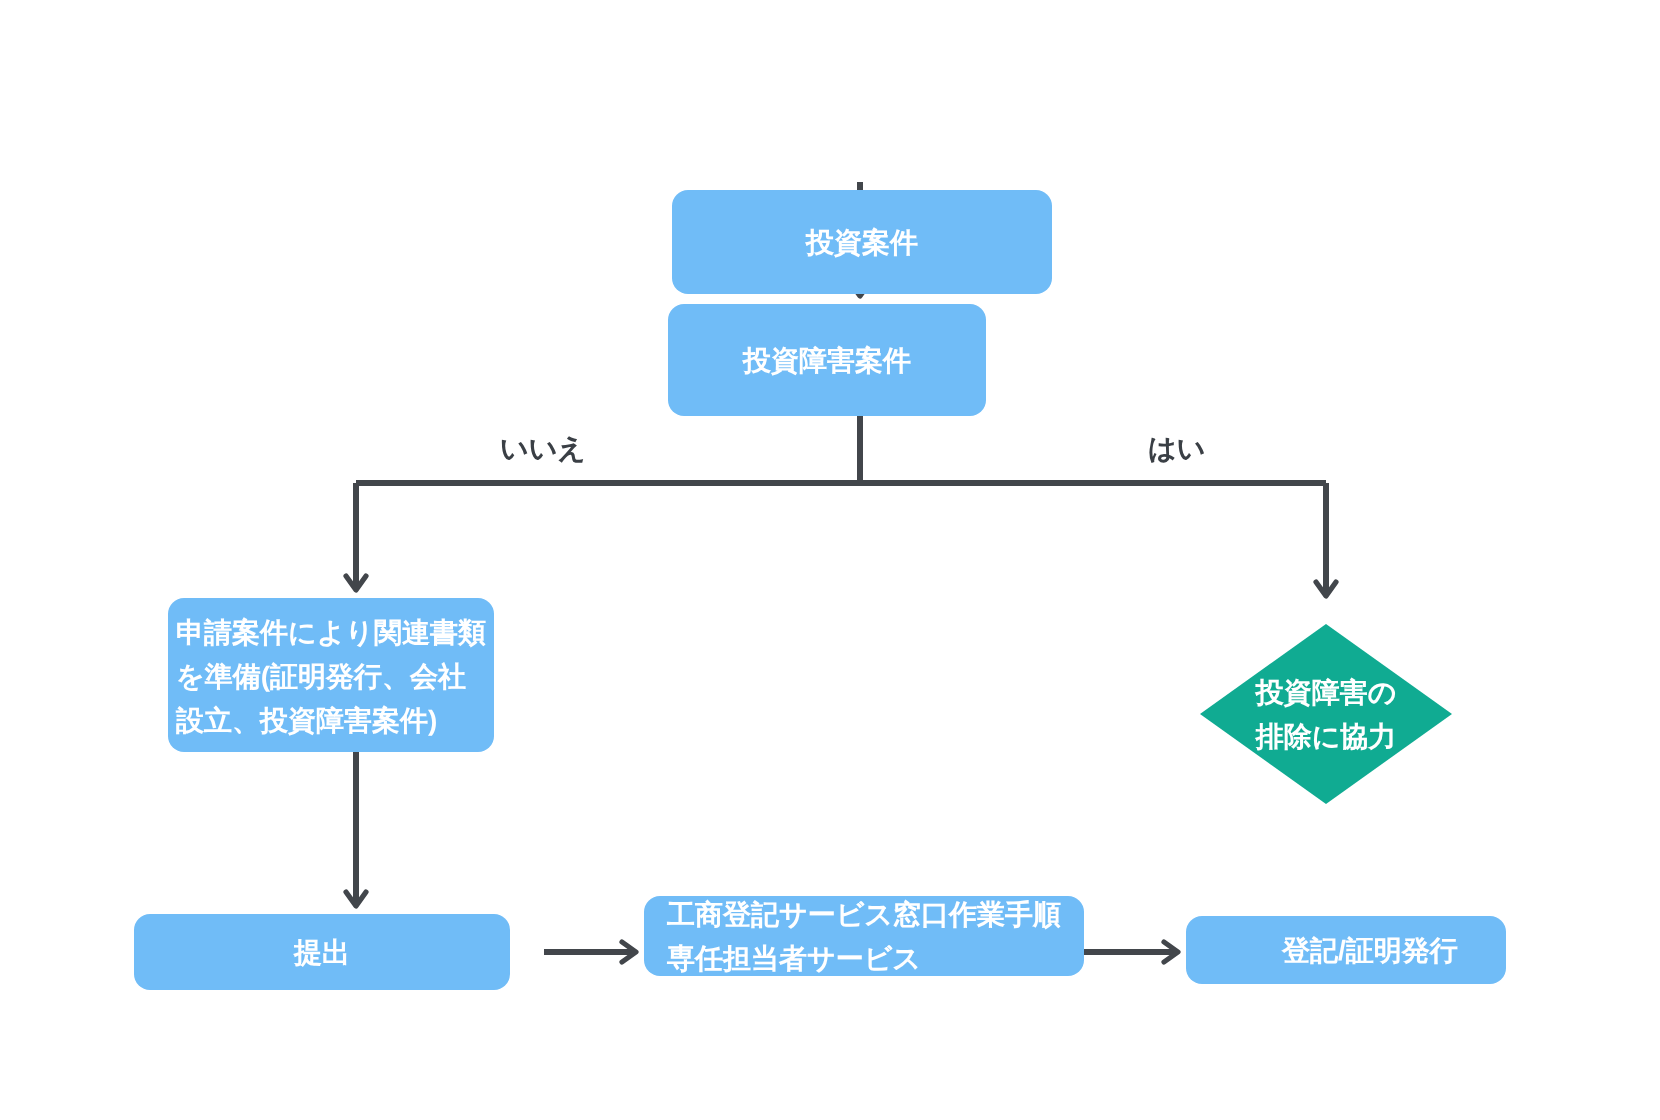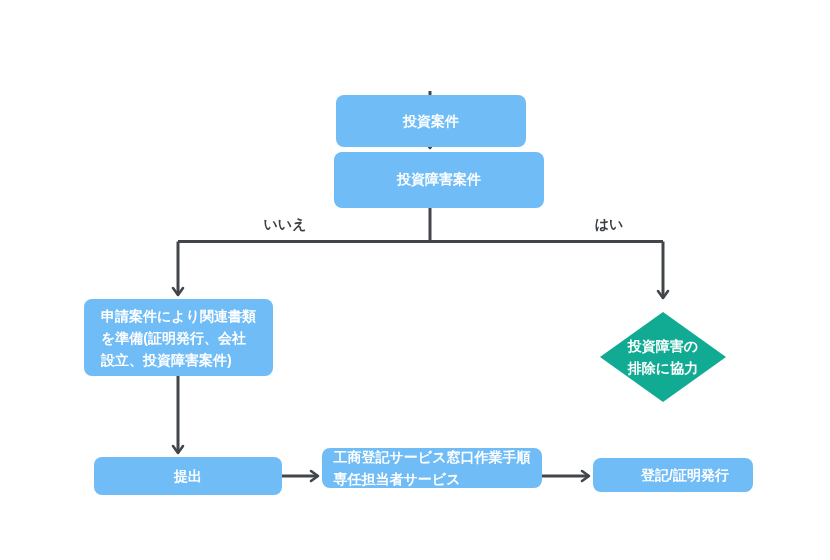--- a/index.html
+++ b/index.html
@@ -52,21 +52,21 @@
   .node.diamond{
     background:var(--node-green);
     clip-path:polygon(50% 0%,100% 50%,50% 100%,0% 50%);
     text-align:center;
   }
   .node-text{text-align:left;}
   .node-text.center{text-align:center;}
   .branch-label{
     position:absolute;
     width:70px;
-    text-align:center;
+    text-align:left;
     font-size:14px;
     font-weight:bold;
     color:var(--label-text);
   }
 </style>
 </head>
 <body>
 
 <div class="canvas">
 
@@ -90,45 +90,45 @@
 
     <path class="line" d="M272,476 L318,476" marker-end="url(#arrow)"></path>
 
     <path class="line" d="M542,476 L589,476" marker-end="url(#arrow)"></path>
   </svg>
 
   <div class="node rect" style="left:336px;top:55px;width:190px;height:52px;margin-top:40px;">
     <div class="node-text center">投資案件</div>
   </div>
 
-  <div class="node rect" style="left:334px;top:152px;width:210px;height:56px;font-family:Liberation Serif, serif;">
+  <div class="node rect" style="left:334px;top:152px;width:159px;height:56px;">
     <div class="node-text">
       <div>投資障害案件</div>
     </div>
   </div>
 
   <div class="branch-label" style="left:250px;top:216px;">いいえ</div>
   <div class="branch-label" style="left:574px;top:216px;">はい</div>
 
-  <div class="node rect" style="left:84px;top:299px;width:189px;height:77px;">
+  <div class="node rect" style="left:84px;top:299px;width:163px;height:77px;">
     <div class="node-text">
       <div>申請案件により関連書類</div>
       <div>を準備(証明発行、会社</div>
       <div>設立、投資障害案件)</div>
     </div>
   </div>
 
   <div class="node diamond" style="left:600px;top:312px;width:126px;height:90px;">
     <div class="node-text center">
       <div>投資障害の</div>
       <div>排除に協力</div>
     </div>
   </div>
 
-  <div class="node rect" style="left:94px;top:457px;width:188px;height:38px;">
+  <div class="node rect" style="left:67px;top:457px;width:188px;height:38px;">
     <div class="node-text center">提出</div>
   </div>
 
   <div class="node rect" style="left:322px;top:448px;width:220px;height:40px;">
     <div class="node-text">
       <div>工商登記サービス窓口作業手順</div>
       <div>専任担当者サービス</div>
     </div>
   </div>
 

